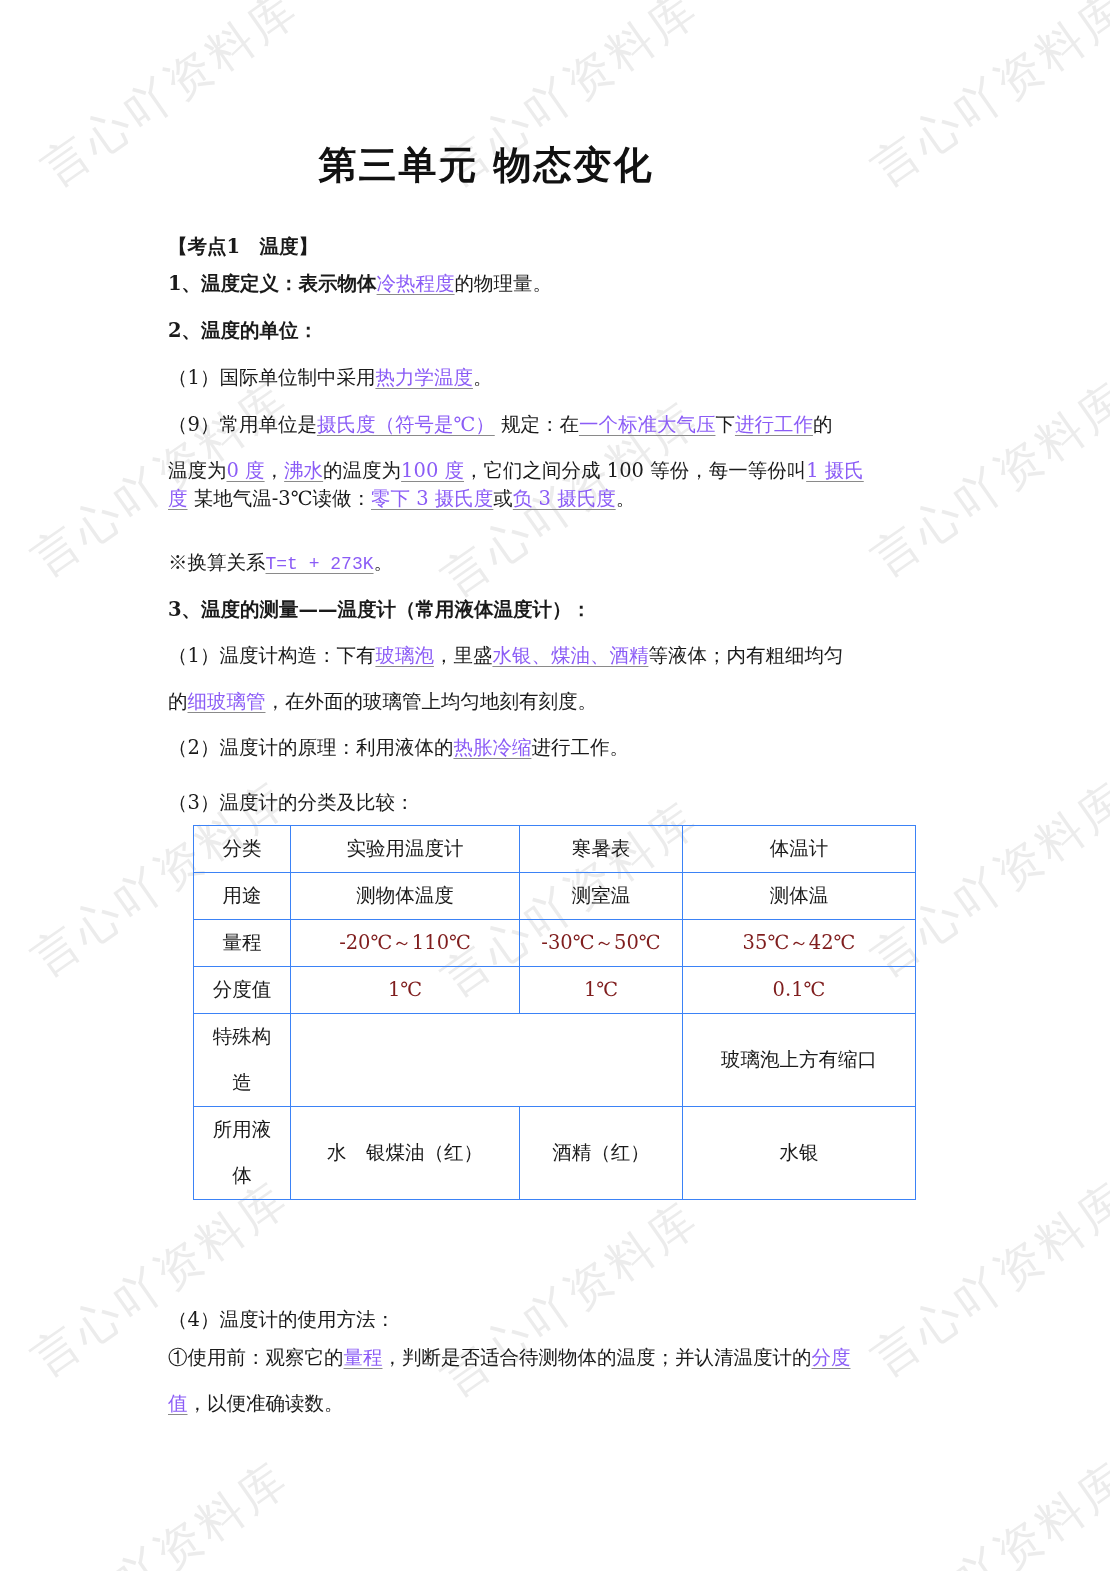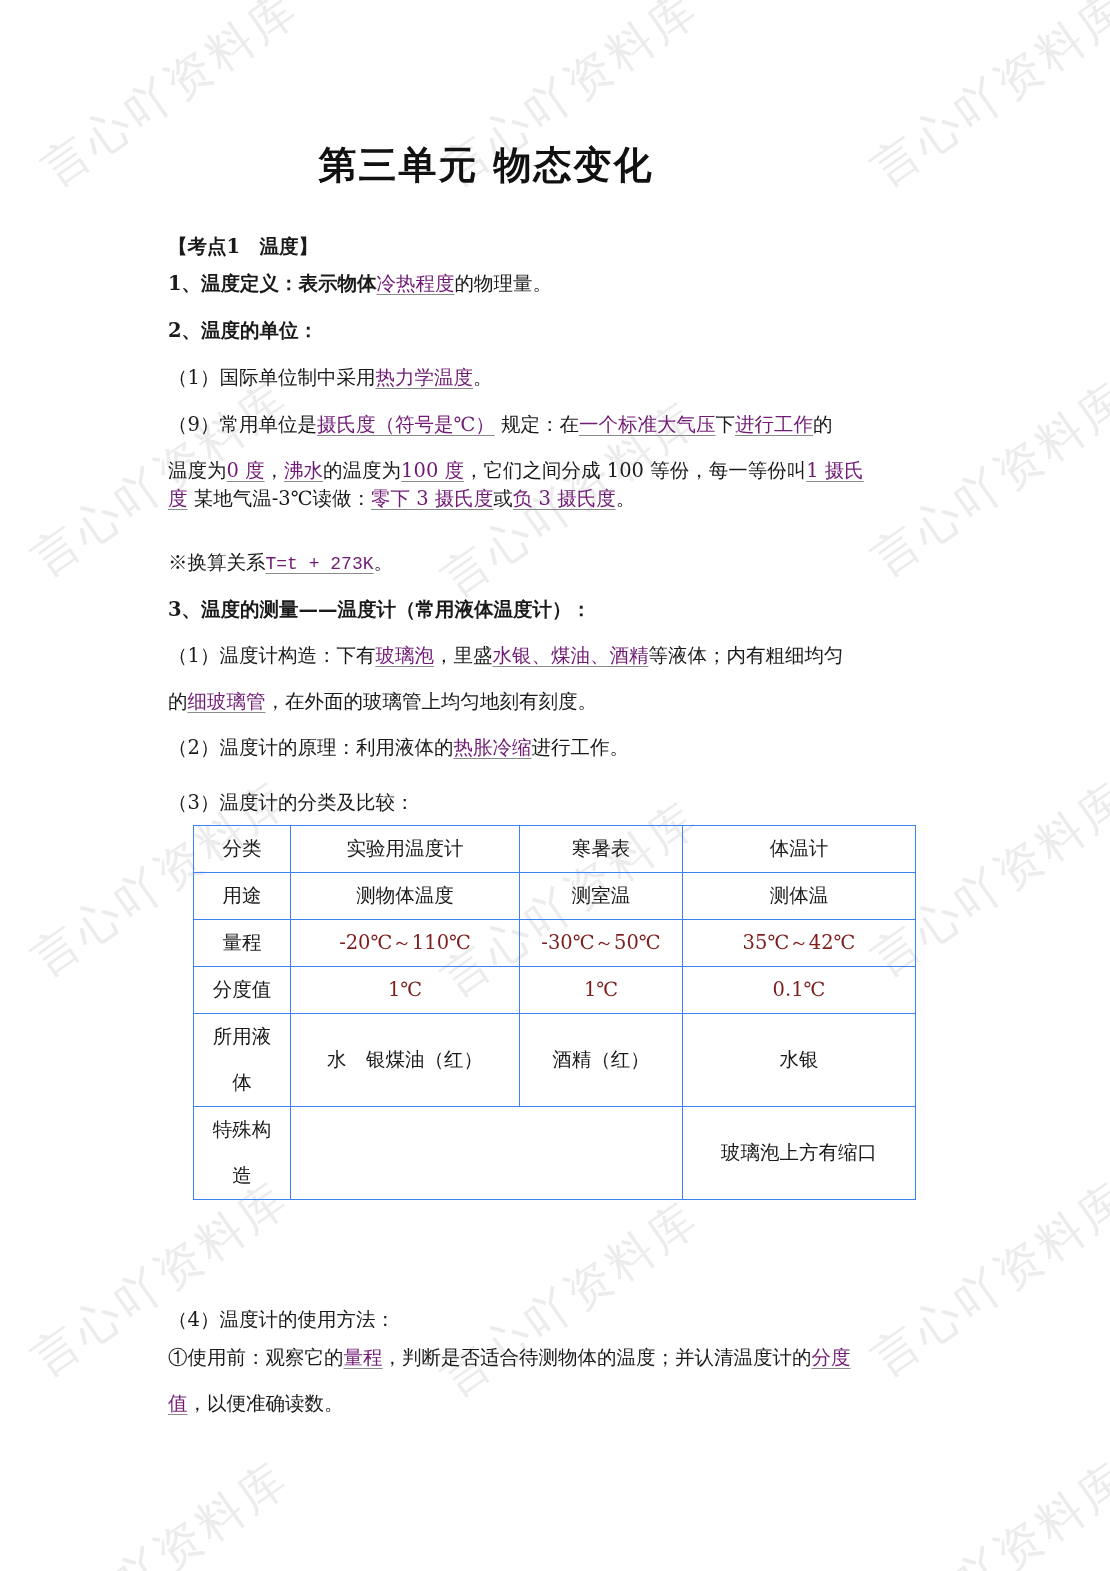--- a/index.html
+++ b/index.html
@@ -16,21 +16,21 @@
     }
     .page { position: absolute; left: 0; top: 0; width: 1110px; z-index: 1; }
     .title {
       position: absolute; top: 140px; left: 0; width: 972px; text-align: center;
       font-size: 38px; font-weight: bold; letter-spacing: 2px; color: #111;
     }
     .line {
       position: absolute; left: 168px; font-size: 19.5px; white-space: nowrap; color: #1a1a1a;
     }
     .bold { font-weight: bold; }
-    .fill { color: #701a75; text-decoration: underline; text-decoration-color: #8a8a8a; text-underline-offset: 4px; }
+    .fill { color: #8b5cf6; text-decoration: underline; text-decoration-color: #8a8a8a; text-underline-offset: 4px; }
     table.cmp {
       position: absolute; left: 193px; top: 825px; border-collapse: collapse;
       font-size: 19.5px; color: #1a1a1a;
     }
     table.cmp td {
       border: 1px solid #3b82f6; text-align: center; vertical-align: middle; padding: 0 6px;
       line-height: 46px;
     }
     table.cmp td.gray { color: #7f1d1d; margin-left: 38px; }
     .c0 { width: 84px; } .c1 { width: 216px; } .c2 { width: 150px; } .c3 { width: 220px; }
@@ -126,34 +126,34 @@
       <td class="gray">35℃～42℃</td>
     </tr>
     <tr class="r">
       <td>分度值</td>
       <td class="gray">1℃</td>
       <td class="gray">1℃</td>
       <td class="gray">0.1℃</td>
     </tr>
     <tr class="r2">
       <td class="twoline">
+        <div>特殊构</div>
+        <div>造</div>
+      </td>
+      <td colspan="2"></td>
+      <td>玻璃泡上方有缩口</td>
+    </tr>
+    <tr class="r2">
+      <td class="twoline">
         <div>所用液</div>
         <div>体</div>
       </td>
       <td>水　银煤油（红）</td>
       <td>酒精（红）</td>
       <td>水银</td>
-    </tr>
-    <tr class="r2">
-      <td class="twoline">
-        <div>特殊构</div>
-        <div>造</div>
-      </td>
-      <td colspan="2"></td>
-      <td>玻璃泡上方有缩口</td>
     </tr>
   </tbody>
     </table>
 
   <div class="line" style="top:1306px;">（4）温度计的使用方法：</div>
 
   <div class="line" style="top:1344px;">
     <span>①使用前：观察它的</span><span class="fill">量程</span><span>，判断是否适合待测物体的温度；并认清温度计的</span><span class="fill">分度</span>
   </div>
 

